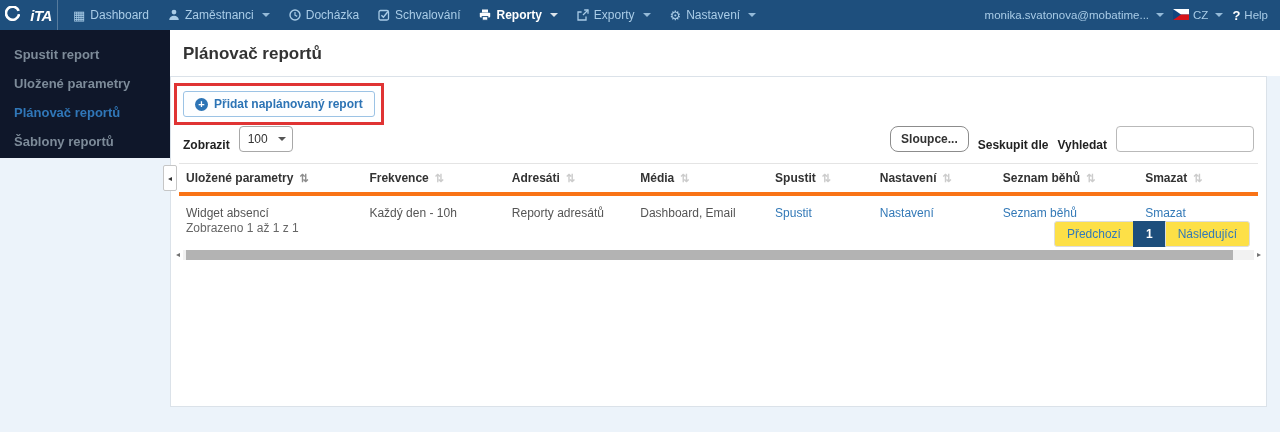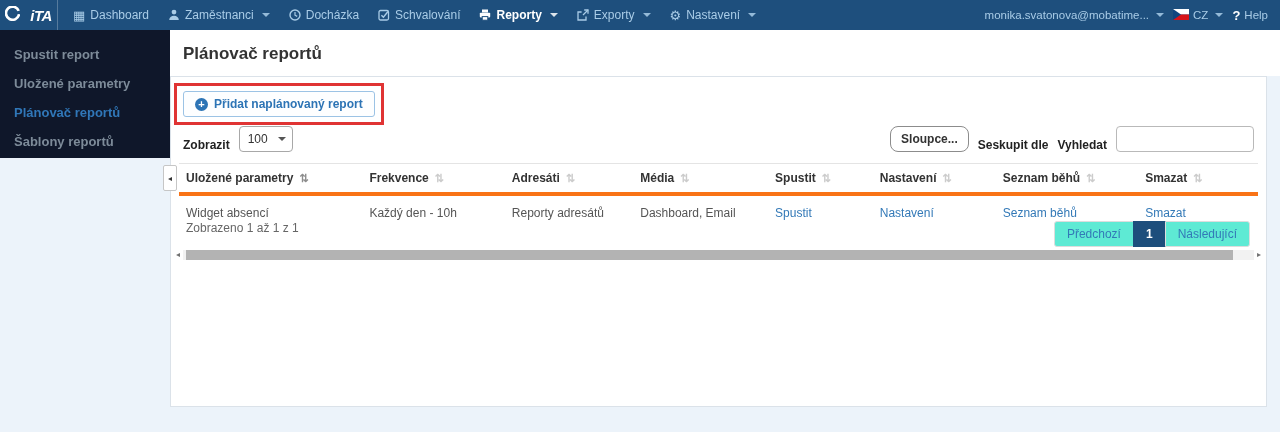--- a/index.html
+++ b/index.html
@@ -67,21 +67,21 @@
   thead th { text-align:left; padding:7px 7px; border-top:1px solid #e4e4e4; border-bottom:4px solid #f97316;
     color:#333; font-weight:bold; white-space:nowrap; cursor:pointer; }
   .sort { color:#ccc; font-size:11px; margin-left:6px; letter-spacing:-1px; }
   th.sorted .sort { color:#8d8d8d; }
   tbody td { padding:10px 7px; color:#555; white-space:nowrap; }
   .cell-link { color:#3379b7; text-decoration:none; cursor:pointer; }
 
   .footer-row { position:absolute; left:8px; right:16px; top:144px; display:flex; align-items:flex-start; }
   .summary { font-size:12px; color:#666; padding-left:7px; }
   .pagination { margin-left:auto; display:flex; }
-  .page-btn { padding:5px 12px; border:1px solid #ddd; background:#5eead4; color:#3379b7; font-size:12px;
+  .page-btn { padding:5px 12px; border:1px solid #ddd; background:#fde047; color:#3379b7; font-size:12px;
     text-decoration:none; margin-left:-1px; cursor:pointer; }
   .page-btn:first-child { border-radius:3px 0 0 3px; }
   .page-btn:last-child { border-radius:0 3px 3px 0; }
   .page-btn.active { background:#1d4e7c; color:#fff; border-color:#1d4e7c; font-weight:bold; }
 
   .hscroll { position:absolute; left:5px; right:5px; top:172px; height:12px; display:flex; align-items:center; gap:3px; }
   .arr { font-size:8px; color:#707070; line-height:1; }
   .track { flex:1; height:10px; background:#f2f2f2; position:relative; }
   .thumb { position:absolute; left:3px; top:0; height:10px; width:calc(100% - 24px); background:#b3b3b3; cursor:grab; }
 </style>

